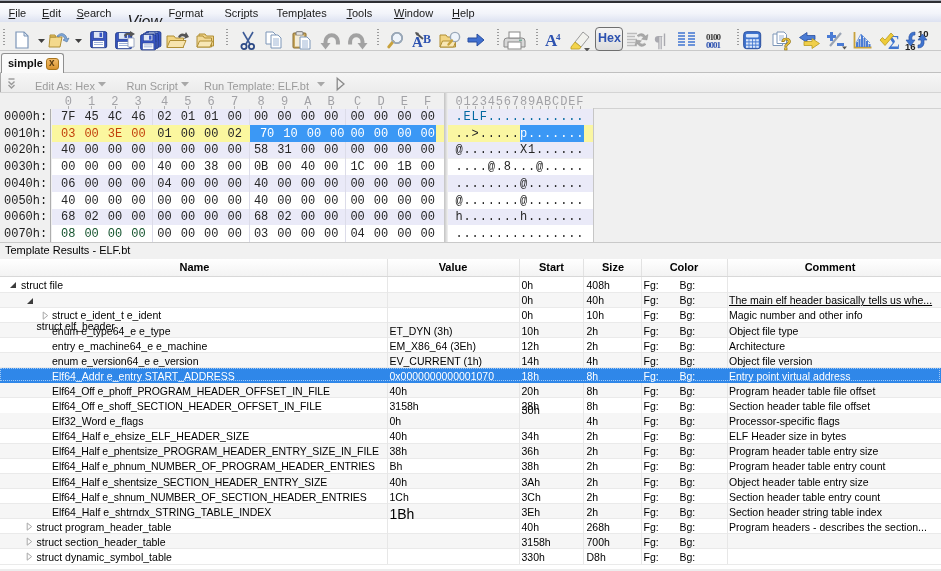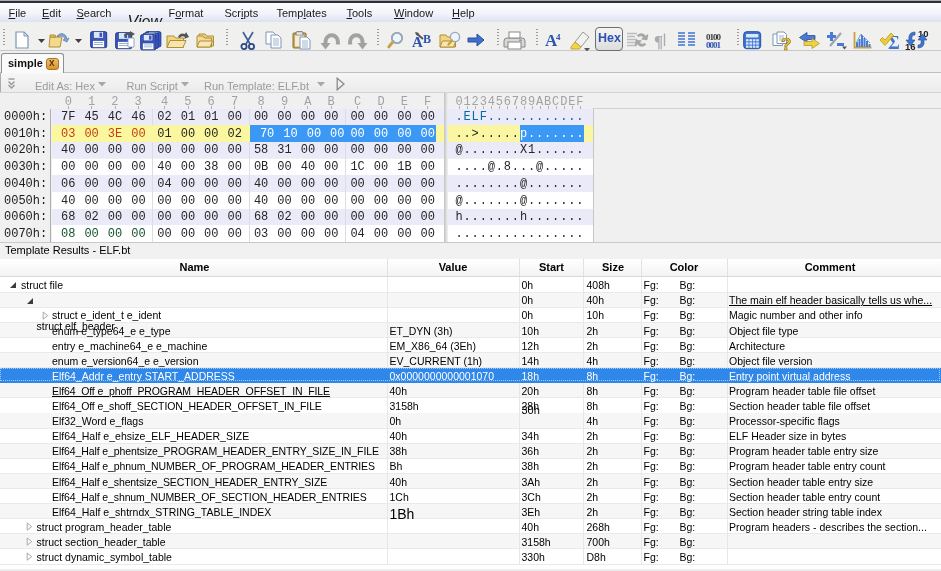--- a/index.html
+++ b/index.html
@@ -523,21 +523,21 @@
 <div style="position:absolute;left:643.5px;top:354.7px;font-size:10.5px;color:#000000;white-space:nowrap;">Fg:</div>
 <div style="position:absolute;left:679.5px;top:354.7px;font-size:10.5px;color:#000000;white-space:nowrap;">Bg:</div>
 <div style="position:absolute;left:729px;top:354.7px;font-size:10.5px;color:#000000;white-space:nowrap;">Object file version</div>
 <div style="position:absolute;left:52px;top:369.8px;font-size:10.5px;color:#ffffff;white-space:nowrap;letter-spacing:0px;">Elf64_Addr e_entry START_ADDRESS</div>
 <div style="position:absolute;left:389.5px;top:369.8px;font-size:10.5px;color:#ffffff;white-space:nowrap;">0x0000000000001070</div>
 <div style="position:absolute;left:521.5px;top:369.8px;font-size:10.5px;color:#ffffff;white-space:nowrap;">18h</div>
 <div style="position:absolute;left:586.5px;top:369.8px;font-size:10.5px;color:#ffffff;white-space:nowrap;">8h</div>
 <div style="position:absolute;left:643.5px;top:369.8px;font-size:10.5px;color:#ffffff;white-space:nowrap;">Fg:</div>
 <div style="position:absolute;left:679.5px;top:369.8px;font-size:10.5px;color:#ffffff;white-space:nowrap;">Bg:</div>
 <div style="position:absolute;left:729px;top:369.8px;font-size:10.5px;color:#ffffff;white-space:nowrap;">Entry point virtual address</div>
-<div style="position:absolute;left:52px;top:384.9px;font-size:10.5px;color:#000000;white-space:nowrap;letter-spacing:-0.1px;text-decoration:underline;">Elf64_Off e_phoff_PROGRAM_HEADER_OFFSET_IN_FILE</div>
+<div style="position:absolute;left:52px;top:384.9px;font-size:10.5px;color:#000000;white-space:nowrap;letter-spacing:-0.1px;">Elf64_Off e_phoff_PROGRAM_HEADER_OFFSET_IN_FILE</div>
 <div style="position:absolute;left:389.5px;top:384.9px;font-size:10.5px;color:#000000;white-space:nowrap;">40h</div>
 <div style="position:absolute;left:521.5px;top:384.9px;font-size:10.5px;color:#000000;white-space:nowrap;text-align:right;">20h</div>
 <div style="position:absolute;left:586.5px;top:384.9px;font-size:10.5px;color:#000000;white-space:nowrap;">8h</div>
 <div style="position:absolute;left:643.5px;top:384.9px;font-size:10.5px;color:#000000;white-space:nowrap;">Fg:</div>
 <div style="position:absolute;left:679.5px;top:384.9px;font-size:10.5px;color:#000000;white-space:nowrap;">Bg:</div>
 <div style="position:absolute;left:729px;top:384.9px;font-size:10.5px;color:#000000;white-space:nowrap;">Program header table file offset</div>
 <div style="position:absolute;left:52px;top:400.0px;font-size:10.5px;color:#000000;white-space:nowrap;letter-spacing:-0.1px;">Elf64_Off e_shoff_SECTION_HEADER_OFFSET_IN_FILE</div>
 <div style="position:absolute;left:389.5px;top:400.0px;font-size:10.5px;color:#000000;white-space:nowrap;">3158h</div>
 <div style="position:absolute;left:521.5px;top:400.0px;font-size:10.5px;color:#000000;white-space:nowrap;">28h</div>
 <div style="position:absolute;left:586.5px;top:400.0px;font-size:10.5px;color:#000000;white-space:nowrap;">8h</div>
@@ -571,21 +571,21 @@
 <div style="position:absolute;left:586.5px;top:460.4px;font-size:10.5px;color:#000000;white-space:nowrap;">2h</div>
 <div style="position:absolute;left:643.5px;top:460.4px;font-size:10.5px;color:#000000;white-space:nowrap;">Fg:</div>
 <div style="position:absolute;left:679.5px;top:460.4px;font-size:10.5px;color:#000000;white-space:nowrap;">Bg:</div>
 <div style="position:absolute;left:729px;top:460.4px;font-size:10.5px;color:#000000;white-space:nowrap;">Program header table entry count</div>
 <div style="position:absolute;left:52px;top:475.5px;font-size:10.5px;color:#000000;white-space:nowrap;letter-spacing:-0.1px;">Elf64_Half e_shentsize_SECTION_HEADER_ENTRY_SIZE</div>
 <div style="position:absolute;left:389.5px;top:475.5px;font-size:10.5px;color:#000000;white-space:nowrap;">40h</div>
 <div style="position:absolute;left:521.5px;top:475.5px;font-size:10.5px;color:#000000;white-space:nowrap;">3Ah</div>
 <div style="position:absolute;left:586.5px;top:475.5px;font-size:10.5px;color:#000000;white-space:nowrap;">2h</div>
 <div style="position:absolute;left:643.5px;top:475.5px;font-size:10.5px;color:#000000;white-space:nowrap;">Fg:</div>
 <div style="position:absolute;left:679.5px;top:475.5px;font-size:10.5px;color:#000000;white-space:nowrap;">Bg:</div>
-<div style="position:absolute;left:729px;top:475.5px;font-size:10.5px;color:#000000;white-space:nowrap;">Section header table entry size</div>
+<div style="position:absolute;left:729px;top:475.5px;font-size:10.5px;color:#000000;white-space:nowrap;">Object header table entry size</div>
 <div style="position:absolute;left:52px;top:490.6px;font-size:10.5px;color:#000000;white-space:nowrap;letter-spacing:-0.1px;">Elf64_Half e_shnum_NUMBER_OF_SECTION_HEADER_ENTRIES</div>
 <div style="position:absolute;left:389.5px;top:490.6px;font-size:10.5px;color:#000000;white-space:nowrap;">1Ch</div>
 <div style="position:absolute;left:521.5px;top:490.6px;font-size:10.5px;color:#000000;white-space:nowrap;">3Ch</div>
 <div style="position:absolute;left:586.5px;top:490.6px;font-size:10.5px;color:#000000;white-space:nowrap;">2h</div>
 <div style="position:absolute;left:643.5px;top:490.6px;font-size:10.5px;color:#000000;white-space:nowrap;">Fg:</div>
 <div style="position:absolute;left:679.5px;top:490.6px;font-size:10.5px;color:#000000;white-space:nowrap;">Bg:</div>
 <div style="position:absolute;left:729px;top:490.6px;font-size:10.5px;color:#000000;white-space:nowrap;">Section header table entry count</div>
 <div style="position:absolute;left:52px;top:505.7px;font-size:10.5px;color:#000000;white-space:nowrap;letter-spacing:0px;">Elf64_Half e_shtrndx_STRING_TABLE_INDEX</div>
 <div style="position:absolute;left:389.5px;top:505.7px;font-size:14px;color:#000000;white-space:nowrap;">1Bh</div>
 <div style="position:absolute;left:521.5px;top:505.7px;font-size:10.5px;color:#000000;white-space:nowrap;">3Eh</div>

